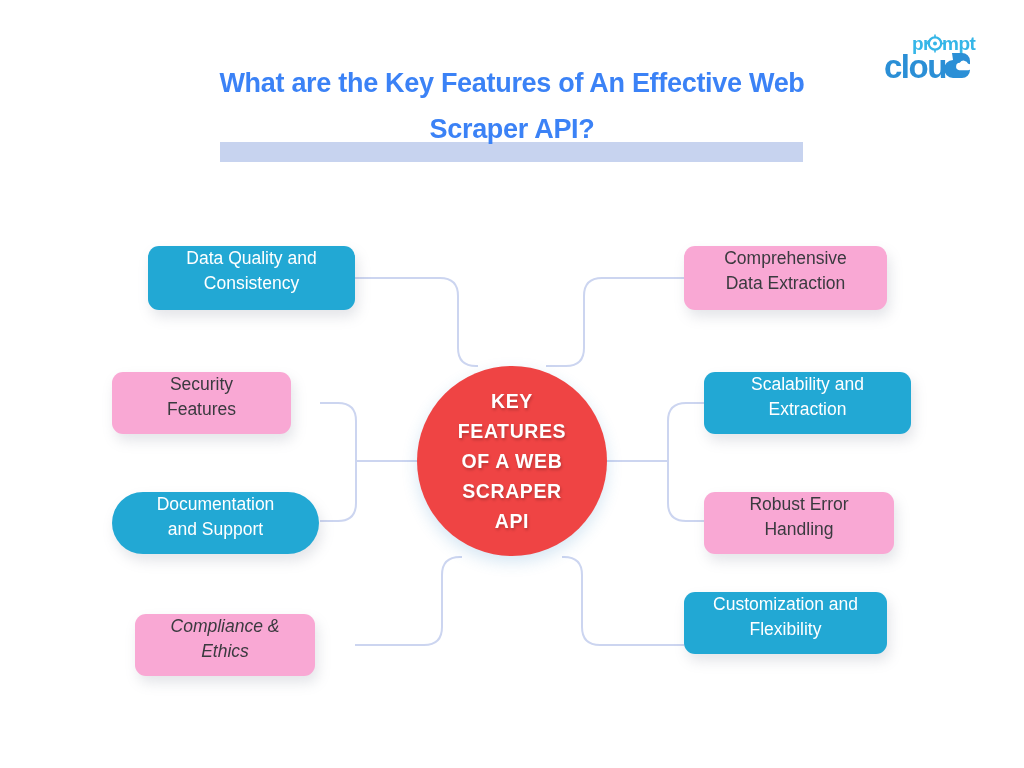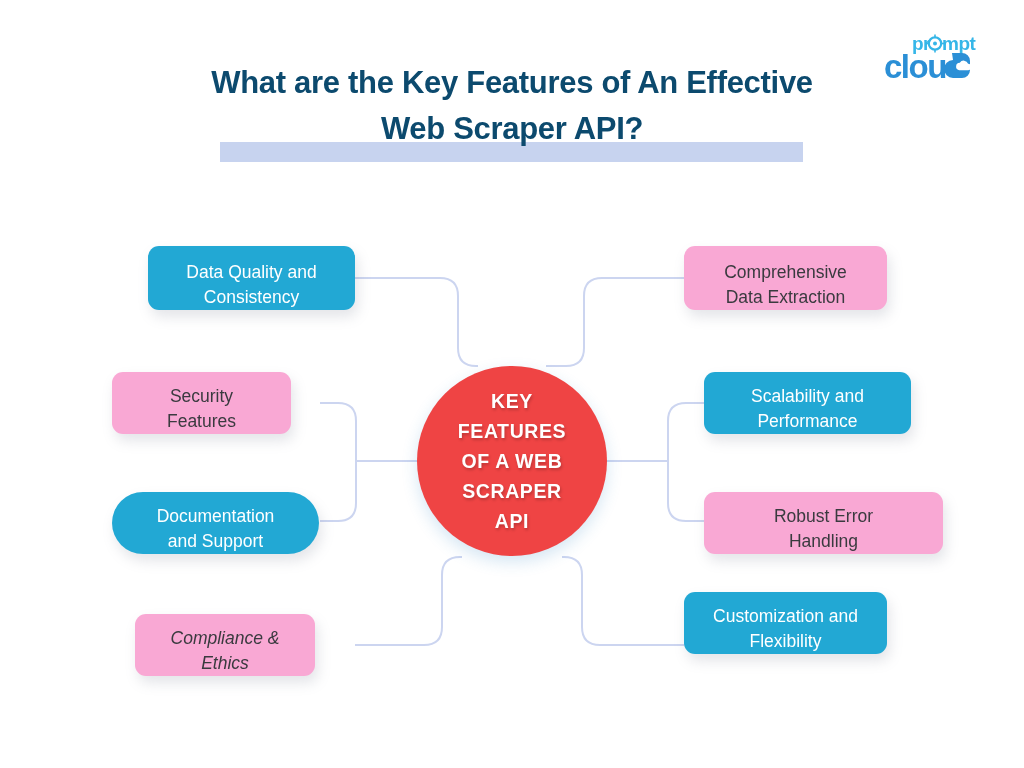--- a/index.html
+++ b/index.html
@@ -43,24 +43,24 @@
     top: 142px;
     width: 583px;
     height: 20px;
     background: #c7d3ef;
     z-index: 1;
   }
   .title-text {
     position: relative;
     z-index: 2;
     margin: 0;
-    font-size: 31px;
+    font-size: 27px;
     line-height: 46px;
     font-weight: bold;
-    color: #0c4a6e;
+    color: #3b82f6;
     letter-spacing: -0.3px;
   }
 
   
   .connectors {
     position: absolute;
     left: 0;
     top: 0;
     width: 1024px;
     height: 768px;
@@ -98,21 +98,21 @@
     text-shadow: 1px 2px 3px rgba(0,0,0,0.22);
     padding: 0 14px;
     white-space: pre-line;
   }
 
   
   .node {
     position: absolute;
     z-index: 2;
     display: flex;
-    align-items: flex-end;
+    align-items: flex-start;
     justify-content: center;
     border-radius: 11px;
     padding: 0 12px;
     box-sizing: border-box;
     box-shadow: 3px 7px 13px rgba(120,125,145,0.20);
   }
   .node .node-label {
     font-size: 17.5px;
     line-height: 25px;
     font-weight: normal;
@@ -203,24 +203,24 @@
 API</span>
   </div>
 
   <div class="node yellow" style="left:684px; top:246px; width:203px; height:64px;">
     <span class="node-label">Comprehensive
 Data Extraction</span>
   </div>
 
   <div class="node blue" style="left:704px; top:372px; width:207px; height:62px;">
     <span class="node-label">Scalability and
-Performance</span>
-  </div>
-
-  <div class="node yellow" style="left:704px; top:492px; width:239px; height:62px;">
+Extraction</span>
+  </div>
+
+  <div class="node yellow" style="left:704px; top:492px; width:190px; height:62px;">
     <span class="node-label">Robust Error
 Handling</span>
   </div>
 
   <div class="node blue" style="left:684px; top:592px; width:203px; height:62px;">
     <span class="node-label">Customization and
 Flexibility</span>
   </div>
 
 </div>

